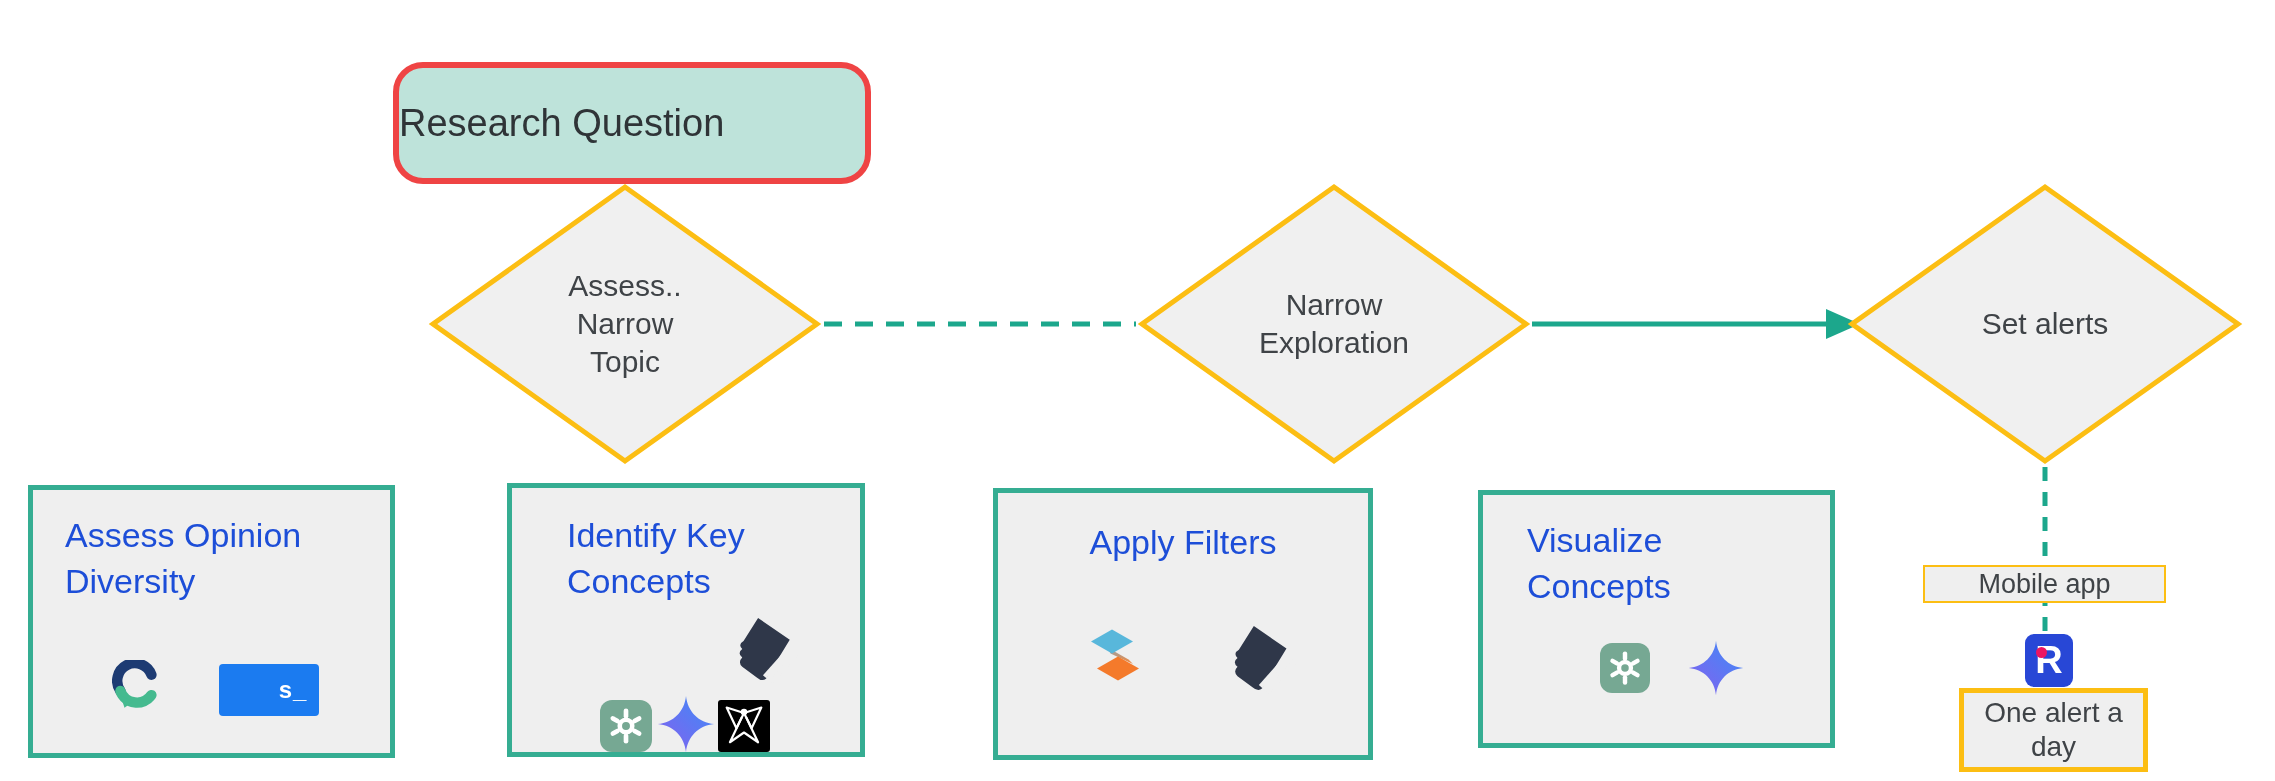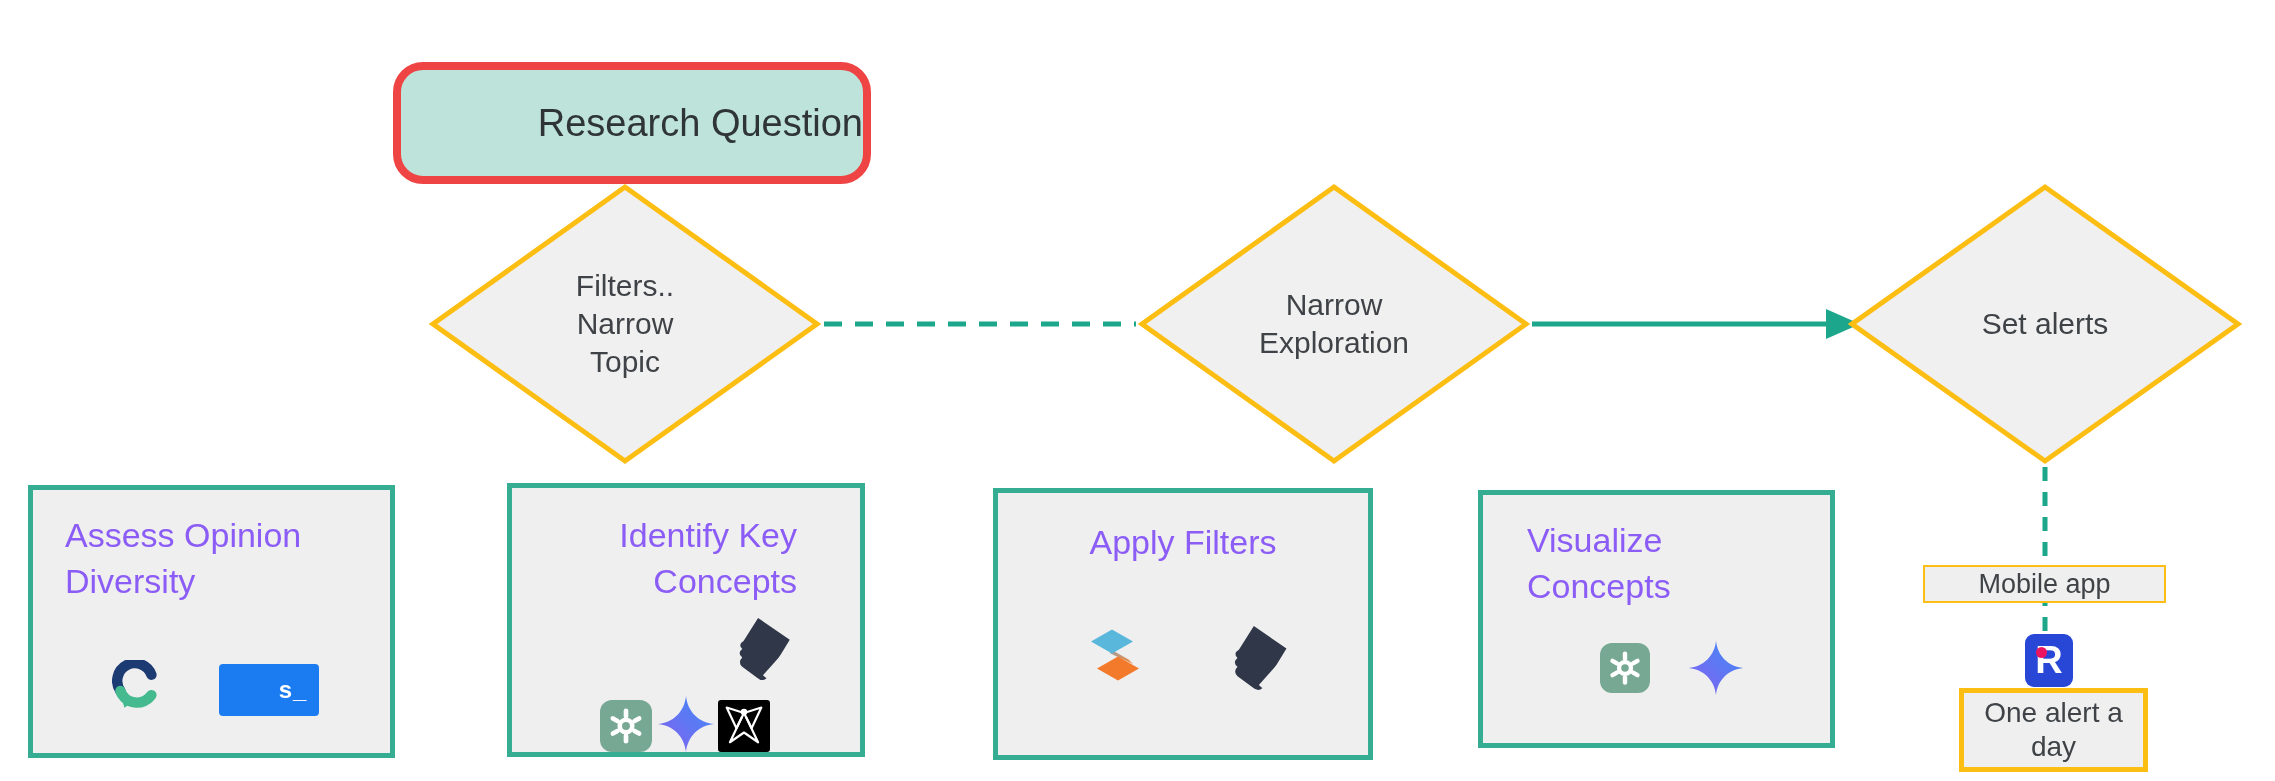--- a/index.html
+++ b/index.html
@@ -2,37 +2,37 @@
 <html><head>
 <meta charset="utf-8">
 <style>
   html,body{margin:0;padding:0;background:#fff;}
   .canvas{position:relative;width:2275px;height:781px;background:#ffffff;overflow:hidden;
           font-family:"Liberation Sans",sans-serif;color:#3d4043;}
   .layer{position:absolute;left:0;top:0;}
 
   
   .start-box{position:absolute;left:393px;top:62px;width:478px;height:122px;
-    background:#bee3da;border:8px solid #ef4444;border-radius:30px;
-    display:flex;align-items:center;justify-content:flex-end;
+    background:#bee3da;border:6px solid #ef4444;border-radius:30px;
+    display:flex;align-items:center;justify-content:flex-start;
     font-size:38px;color:#2f3437;box-sizing:border-box;}
 
   
   .dlabel{position:absolute;width:300px;text-align:center;font-size:30px;line-height:38px;color:#3f4347;}
   .dl1{left:475px;top:267px;}
   .dl2{left:1184px;top:286px;}
   .dl3{left:1895px;top:305px;}
 
   
   .step{position:absolute;background:#efefef;border:5px solid #35ad92;box-sizing:border-box;}
-  .step .title{font-size:34px;line-height:46px;color:#8b5cf6;}
+  .step .title{font-size:34px;line-height:46px;color:#1d4ed8;}
   .s1{left:28px;top:485px;width:367px;height:273px;}
   .s1 .title{margin:22px 0 0 32px;width:300px;}
   .s2{left:507px;top:483px;width:358px;height:274px;}
-  .s2 .title{margin:24px 0 0 55px;width:230px;text-align:right;}
+  .s2 .title{margin:24px 0 0 55px;width:230px;}
   .s3{left:993px;top:488px;width:380px;height:272px;}
   .s3 .title{margin:26px 0 0 0;text-align:center;}
   .s4{left:1478px;top:490px;width:357px;height:258px;}
   .s4 .title{margin:22px 0 0 44px;width:210px;}
 
   .ic{position:absolute;display:flex;align-items:center;justify-content:center;}
   .chatgpt{background:#76a893;border-radius:12px;}
   .scite{background:#1b7bf0;border-radius:4px;color:#fff;font-weight:bold;
          font-size:24px;letter-spacing:1px;padding-left:48px;}
   .butterfly{background:#000;border-radius:3px;}
@@ -67,21 +67,21 @@
     <polygon points="625,187 817,324 625,461 433,324" fill="#f0f0f0" stroke="#fcbe13" stroke-width="5"></polygon>
     <polygon points="1334,187 1526,324 1334,461 1142,324" fill="#f0f0f0" stroke="#fcbe13" stroke-width="5"></polygon>
     <polygon points="2045,187 2238,324 2045,461 1852,324" fill="#f0f0f0" stroke="#fcbe13" stroke-width="5"></polygon>
   </svg>
 
   <div class="start-box">
     <span>Research Question</span>
   </div>
 
   <div class="dlabel dl1">
-    <div>Filters..</div>
+    <div>Assess..</div>
     <div>Narrow</div>
     <div>Topic</div>
   </div>
   <div class="dlabel dl2">
     <div>Narrow</div>
     <div>Exploration</div>
   </div>
   <div class="dlabel dl3">
     <div>Set alerts</div>
   </div>

